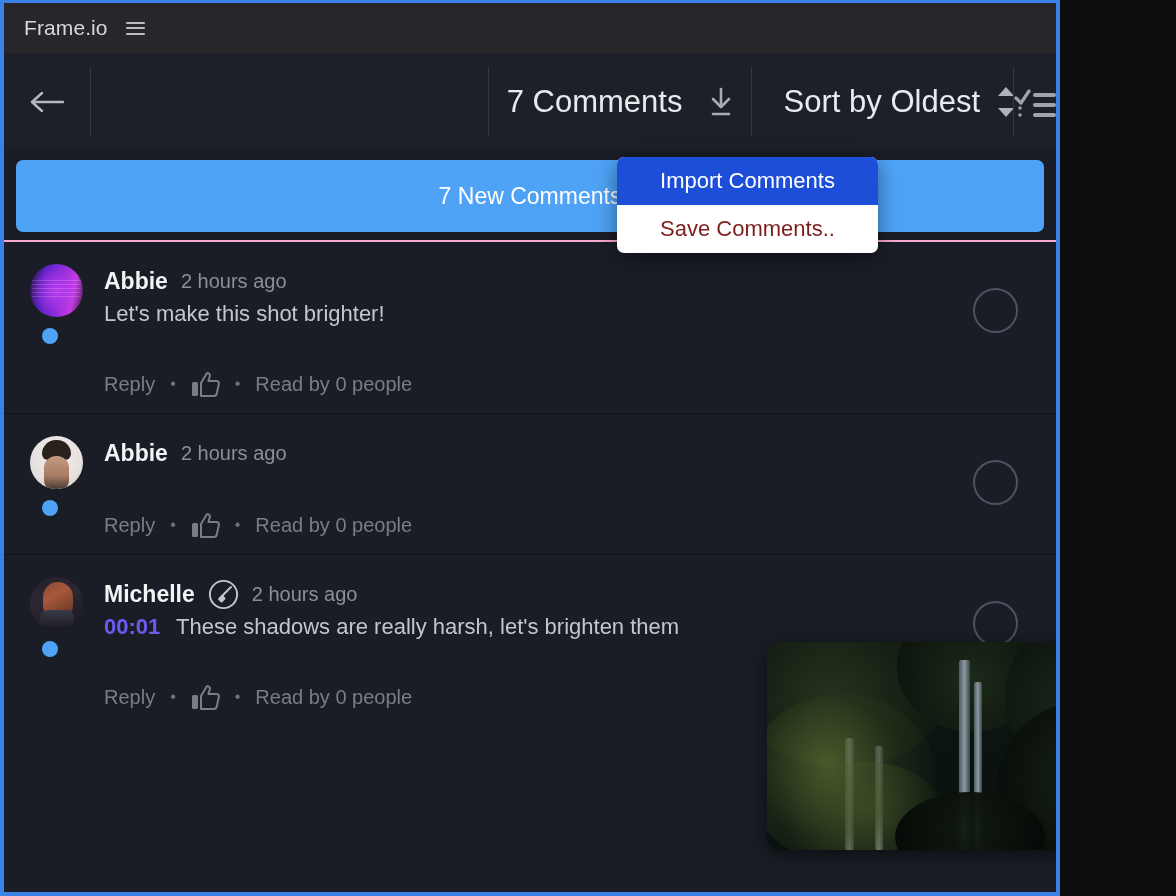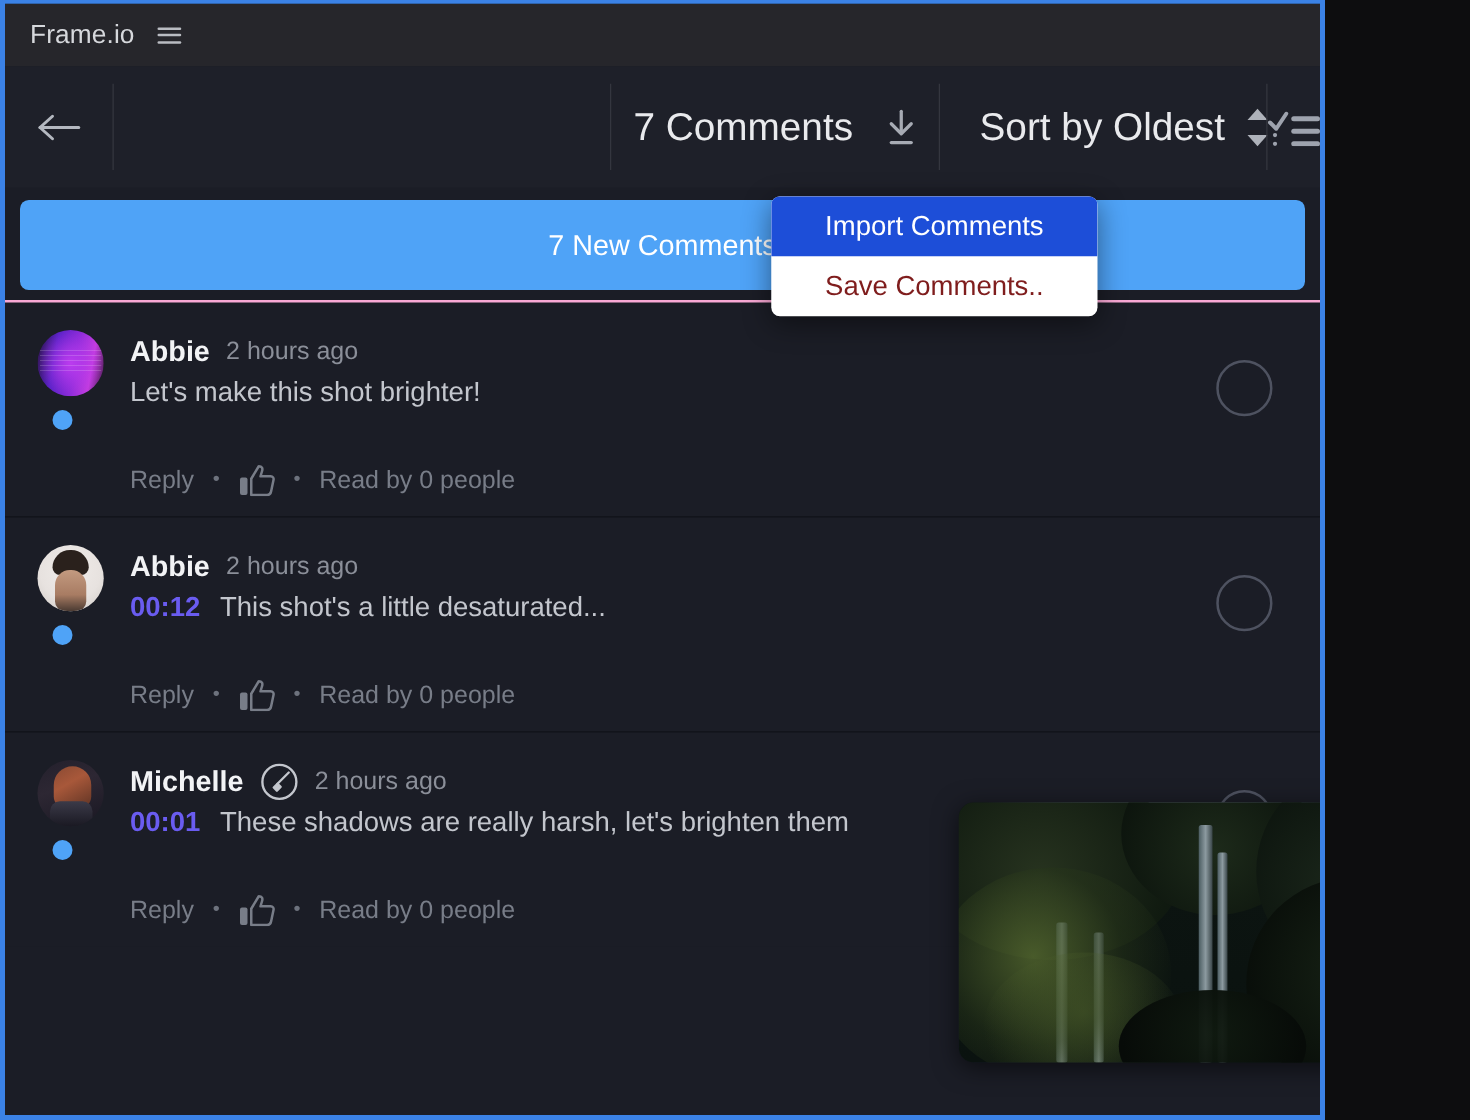--- a/index.html
+++ b/index.html
@@ -343,24 +343,20 @@
     <div class="comment">
       <div class="c-inner">
         <div class="avatar-col">
           <div class="avatar av-emery"></div>
           <div class="unread-dot"></div>
         </div>
         <div class="body-col">
           <div class="c-head">
             <span class="c-name">Abbie</span>
             <span class="c-time">2 hours ago</span>
-          </div>
-          <div class="c-text">
-            <span class="tc">00:12</span>
-            <span>This shot's a little desaturated...</span>
           </div>
           <div class="c-actions">
             <span class="act">Reply</span>
             <span class="dot">•</span>
             <svg class="thumb-icon" viewBox="0 0 29 26" fill="none" stroke="#787d88" stroke-width="2" stroke-linejoin="round">
               <rect x="1" y="11" width="6" height="14" rx="1.6" fill="#787d88" stroke="none"></rect>
               <path d="M10 25 V12 L16 2 C18.6 2 19.4 3.8 18.6 6 L17.4 10 H25.5 C27.3 10 28.2 11.4 27.8 13 L25.9 22 C25.6 23.8 24.5 25 22.7 25 Z"></path>
             </svg>
             <span class="dot">•</span>
             <span>Read by 0 people</span>

